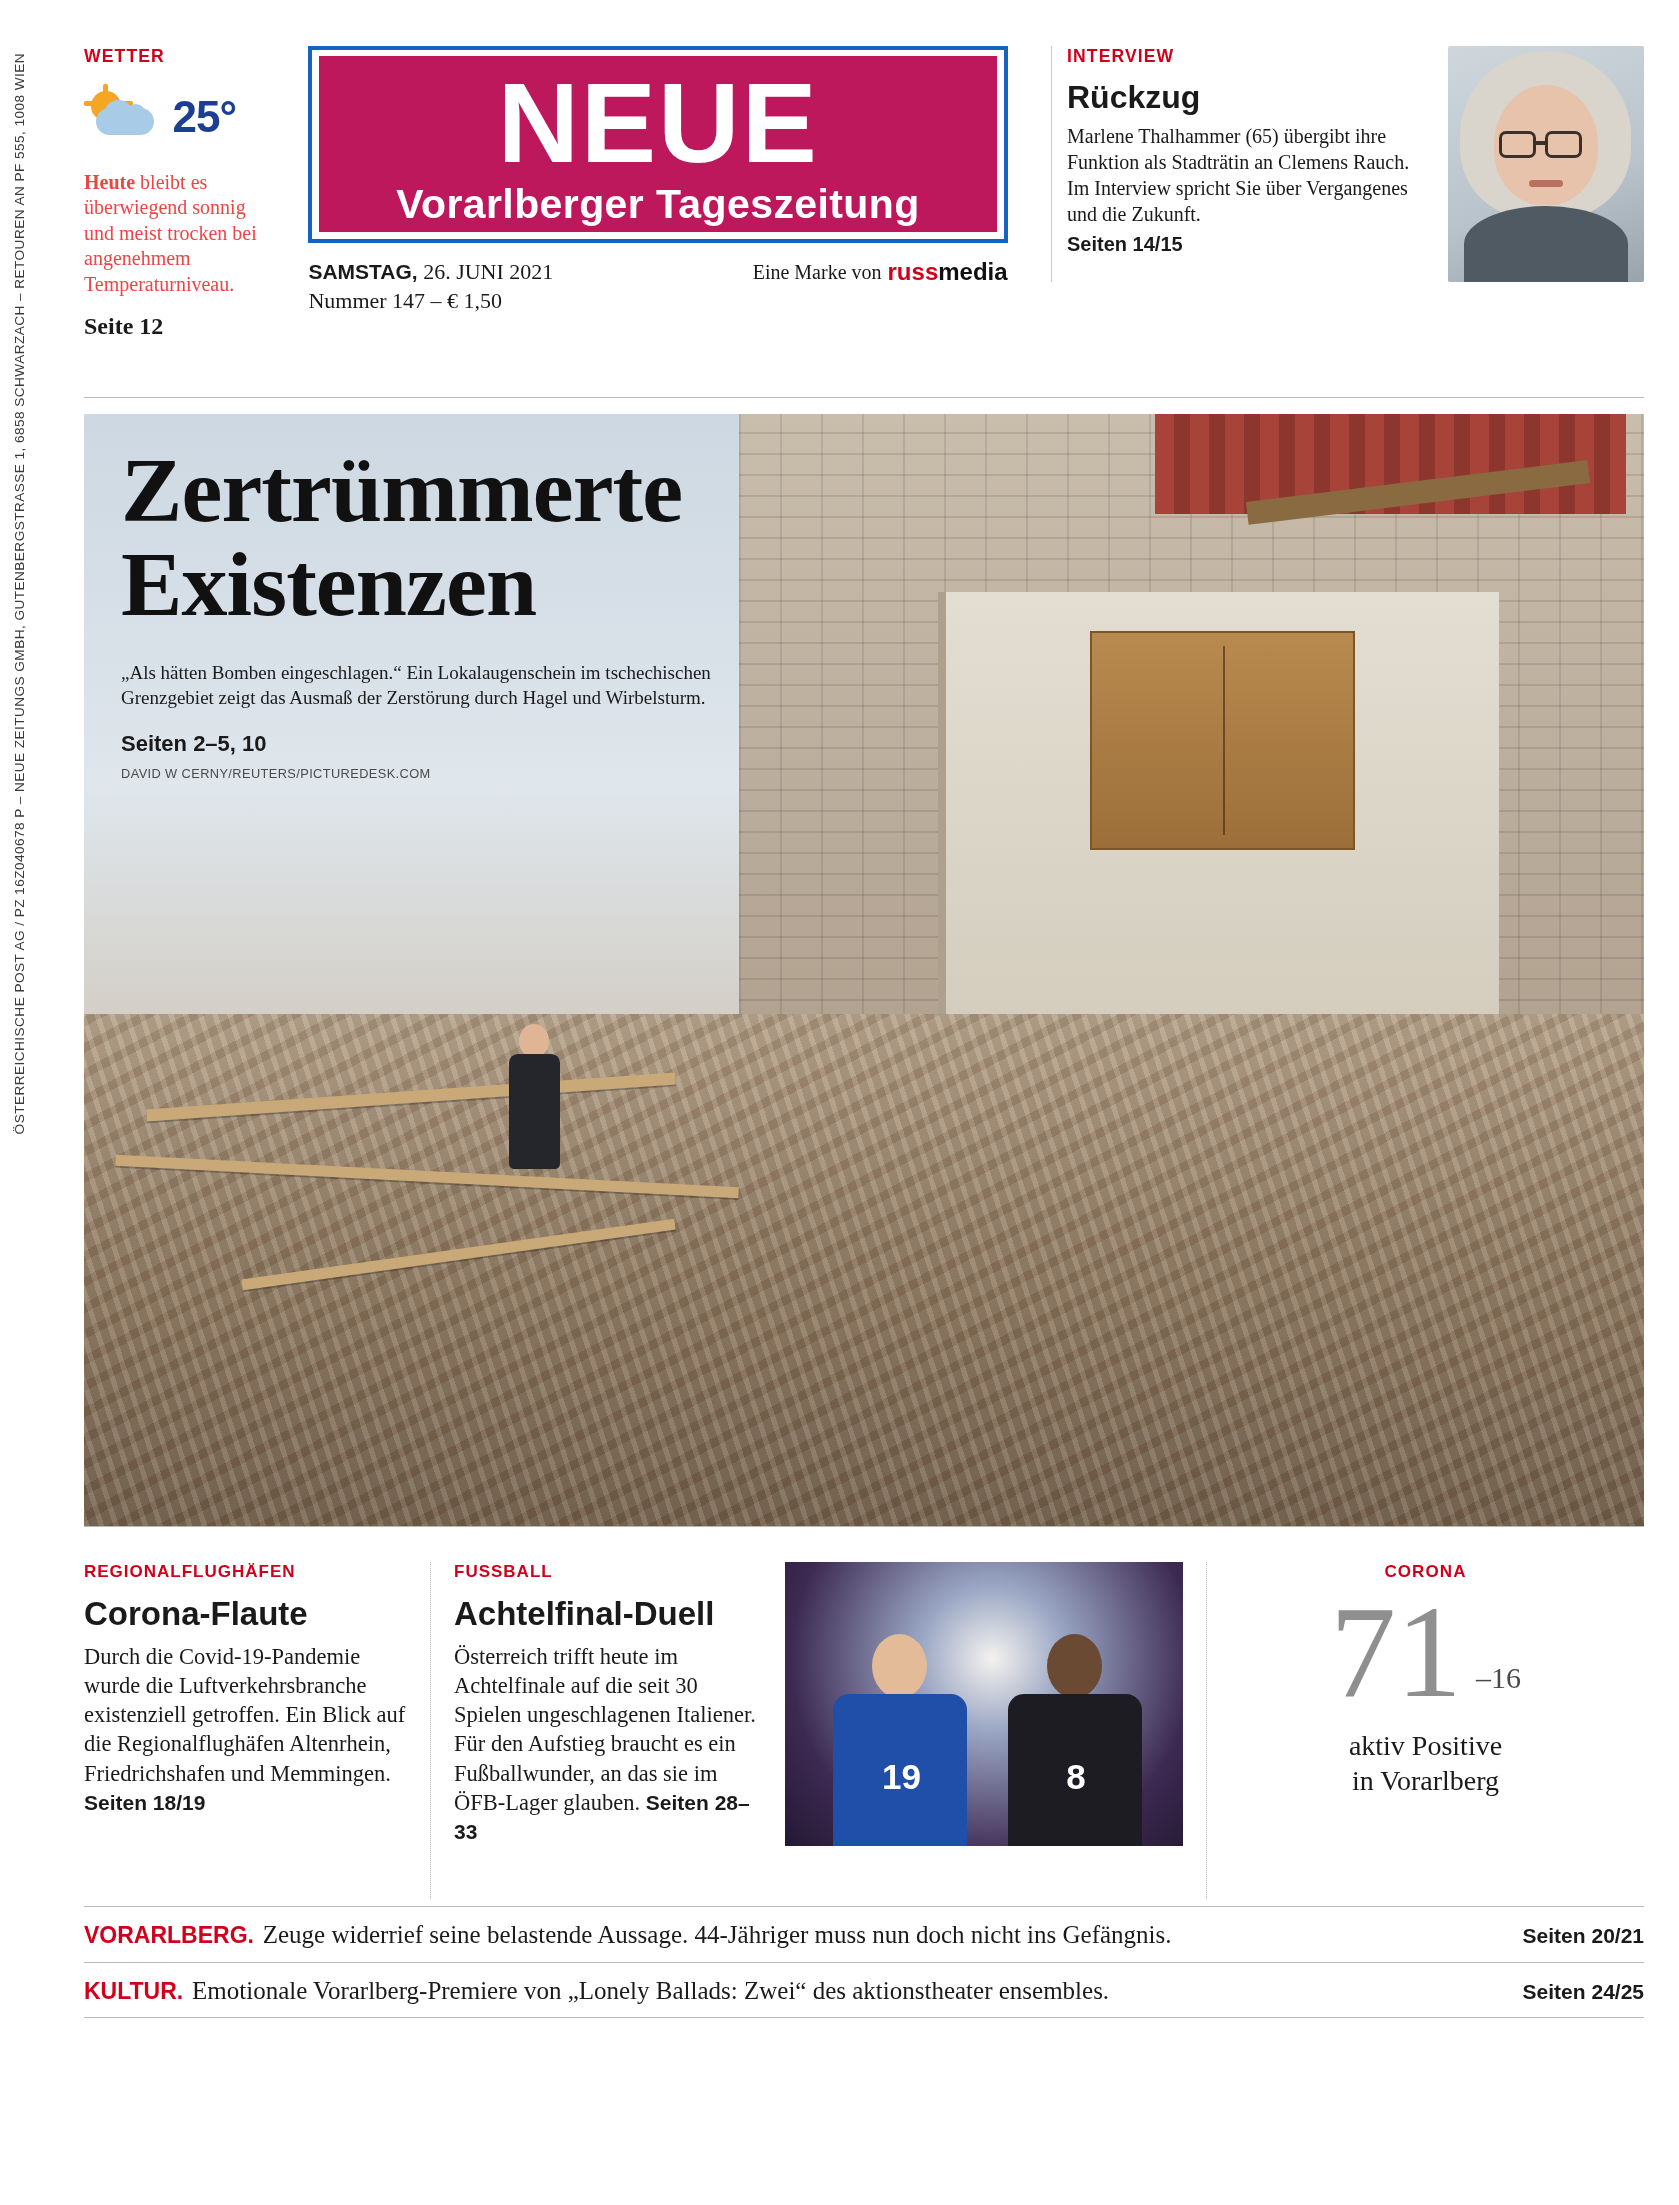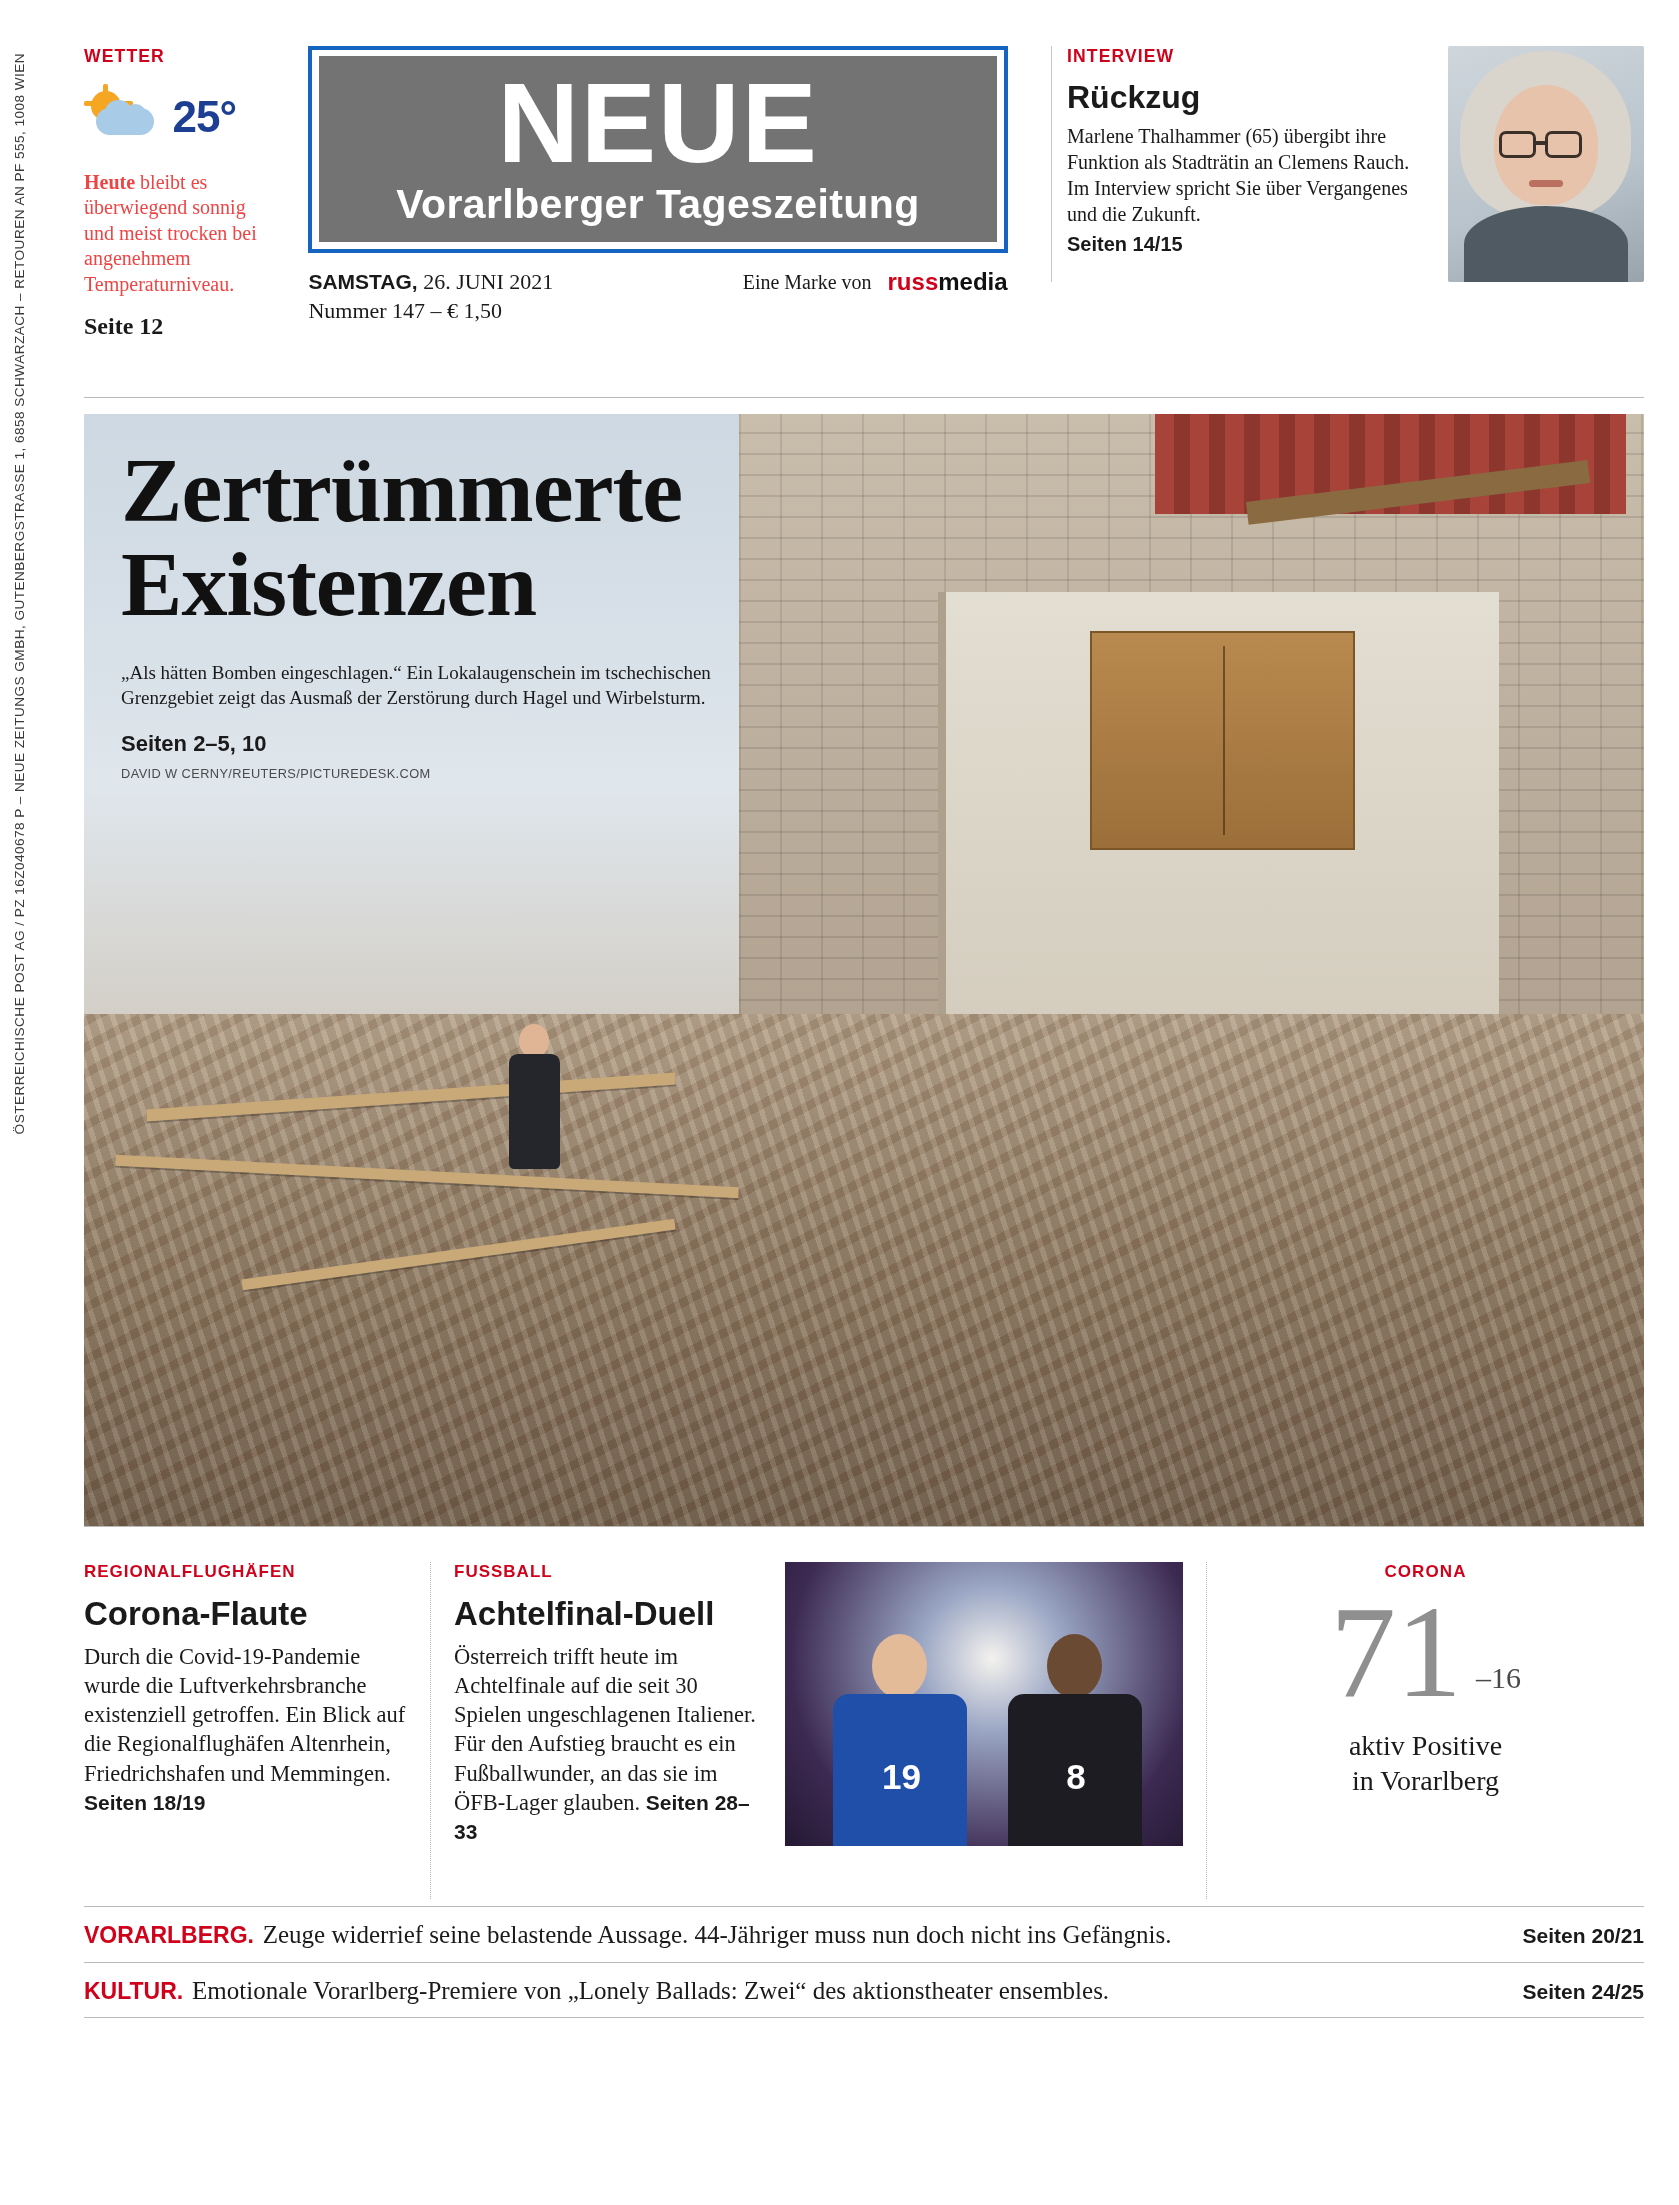--- a/index.html
+++ b/index.html
@@ -119,22 +119,22 @@
     flex: 0 0 738px;
     width: 738px;
     padding: 0 19.4px;
   }
   .logo-box {
     border: 4.4px solid #1565c0;
     background: #ffffff;
     padding: 6.2px;
   }
   .logo-inner {
-    background: #737373;
-    padding: 16px 0 14px;
+    background: #be185d;
+    padding: 16px 0 4px;
     text-align: center;
   }
   .logo-word {
     font-family: "Liberation Sans", sans-serif;
     font-weight: bold;
     font-size: 113px;
     line-height: 0.92;
     letter-spacing: 1.8px;
     color: #ffffff;
   }
@@ -154,21 +154,21 @@
   }
   .issue-line {
     font-family: "Liberation Serif", serif;
     font-size: 22px;
     line-height: 1.35;
   }
   .issue-line b { font-family: "Liberation Sans", sans-serif; font-weight: bold; font-size: 21px;}
   .brand-line {
     display: flex;
     align-items: center;
-    gap: 16px;
+    gap: 6px;
     font-family: "Liberation Serif", serif;
     font-size: 20px;
     padding-top: 1.8px;
   }
   .russmedia {
     font-family: "Liberation Sans", sans-serif;
     font-weight: bold;
     font-size: 24px;
     color: #111;
   }

